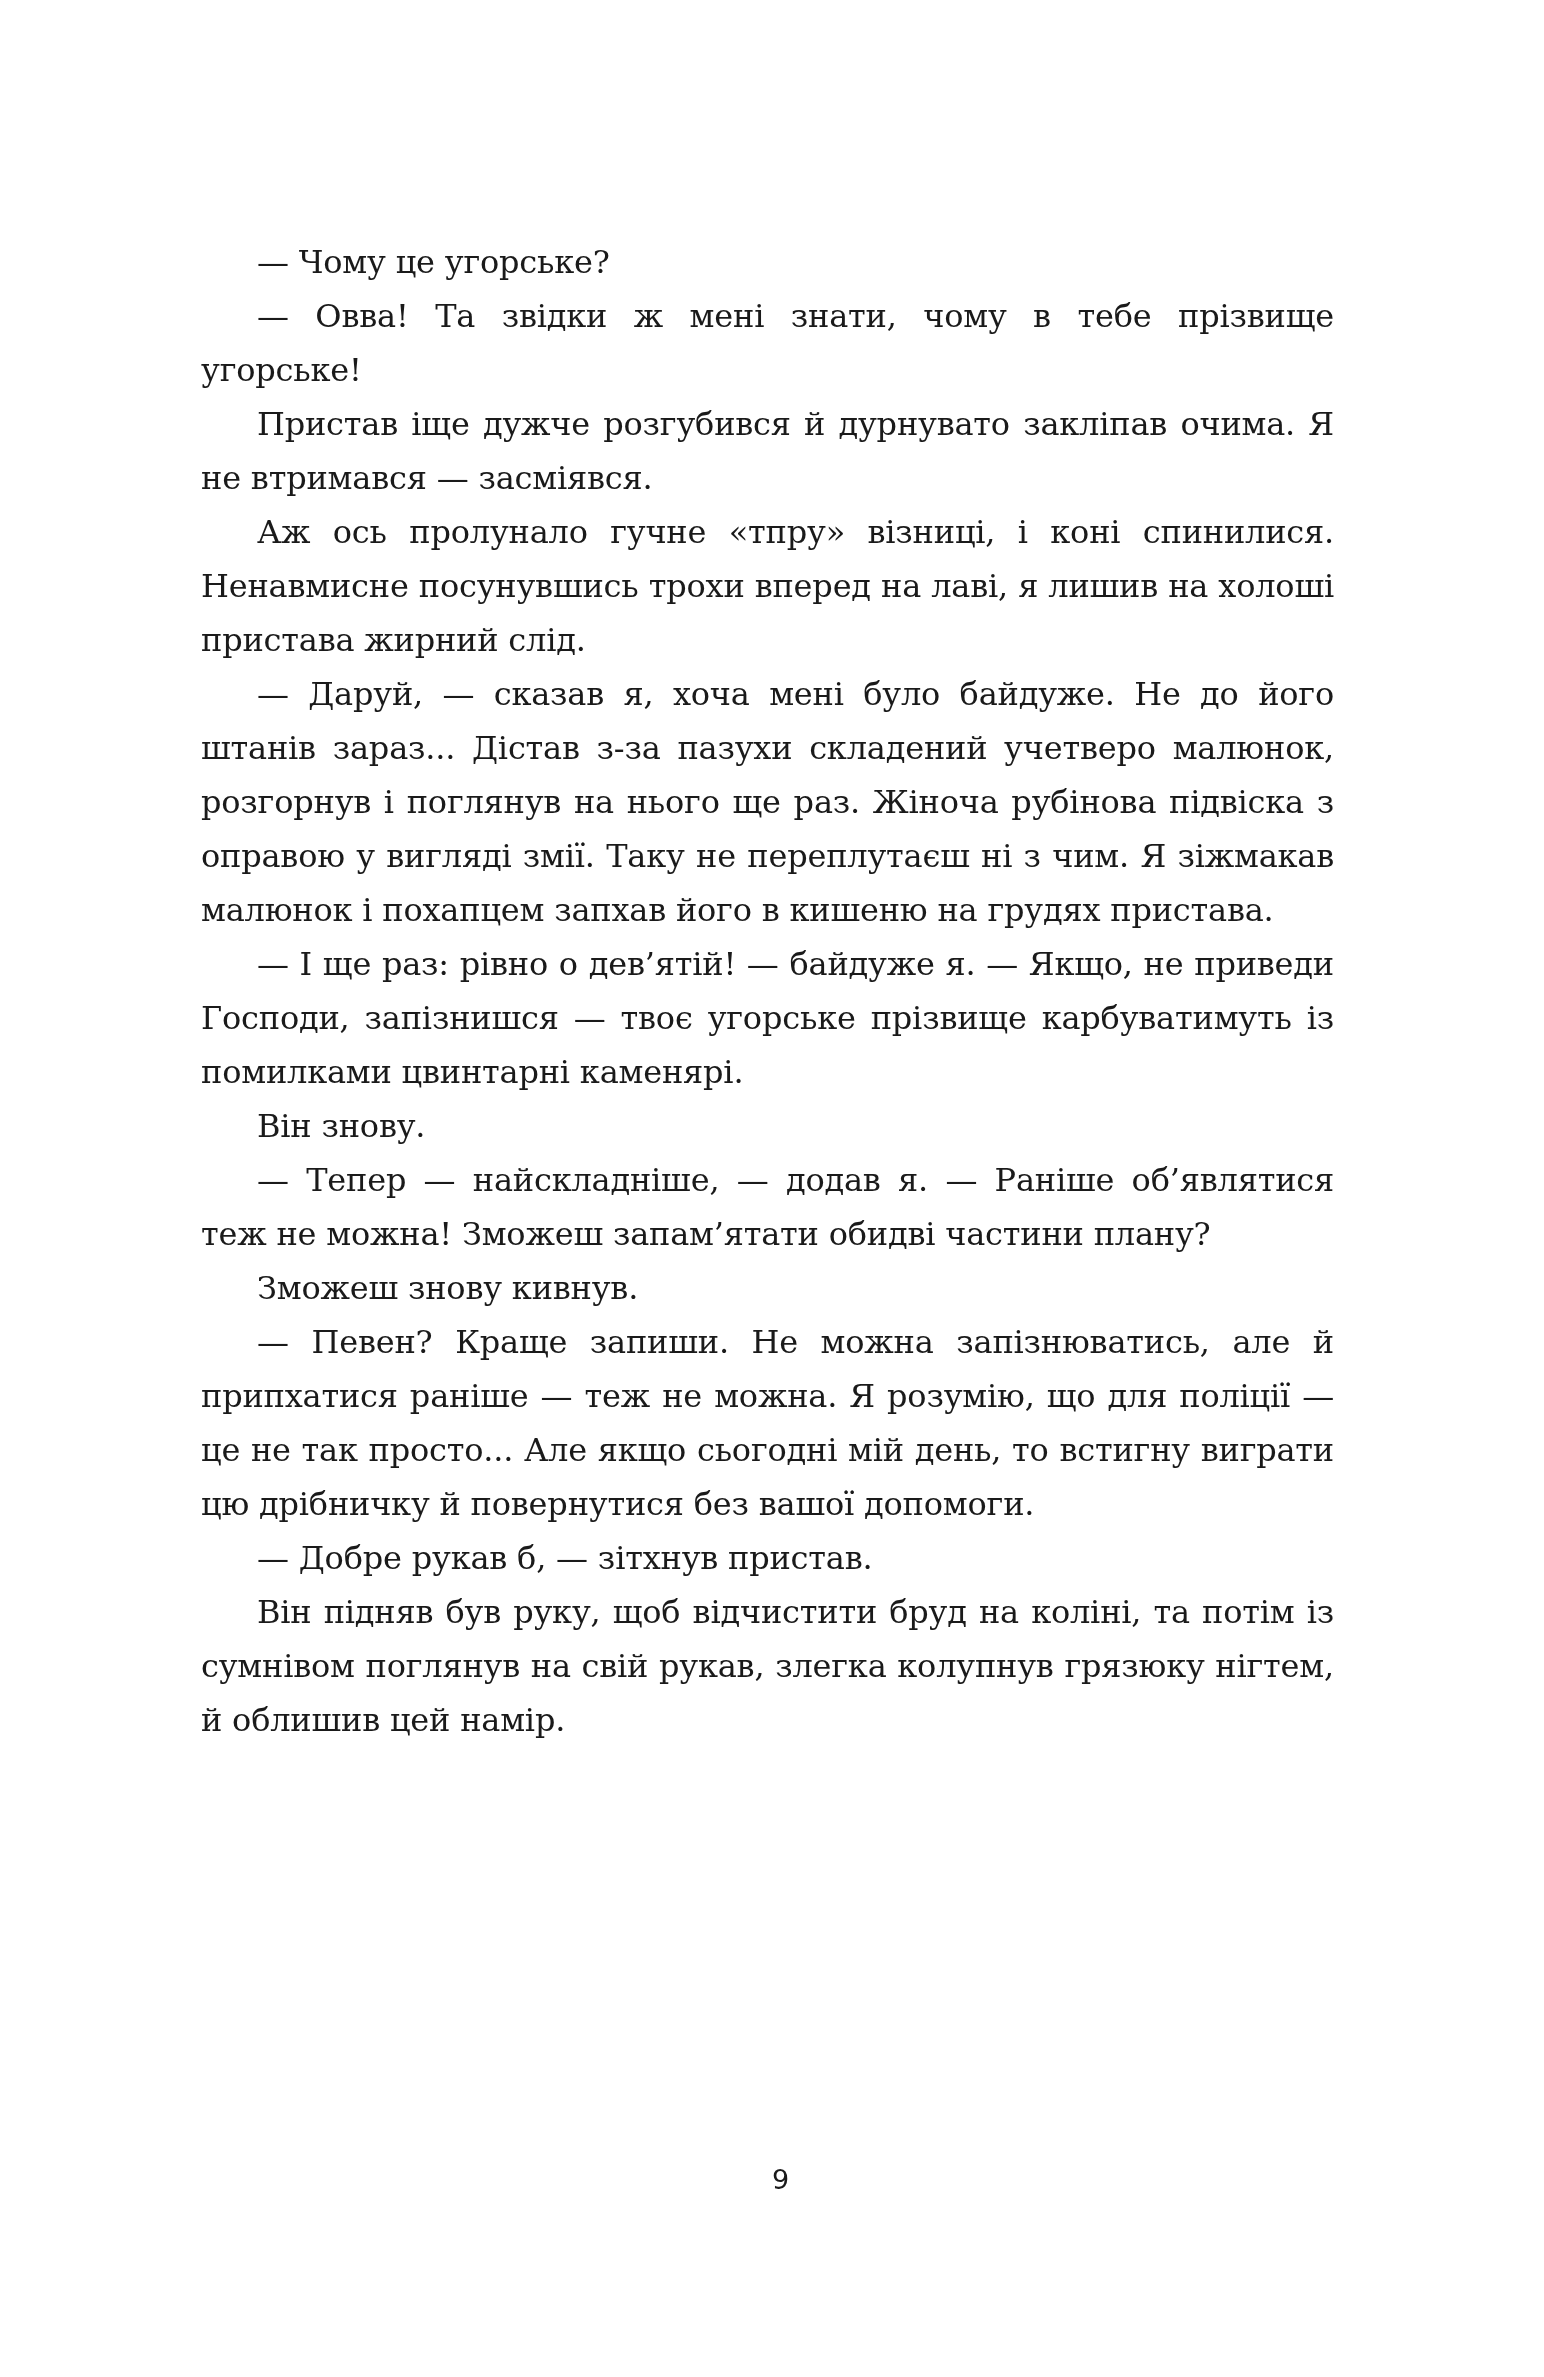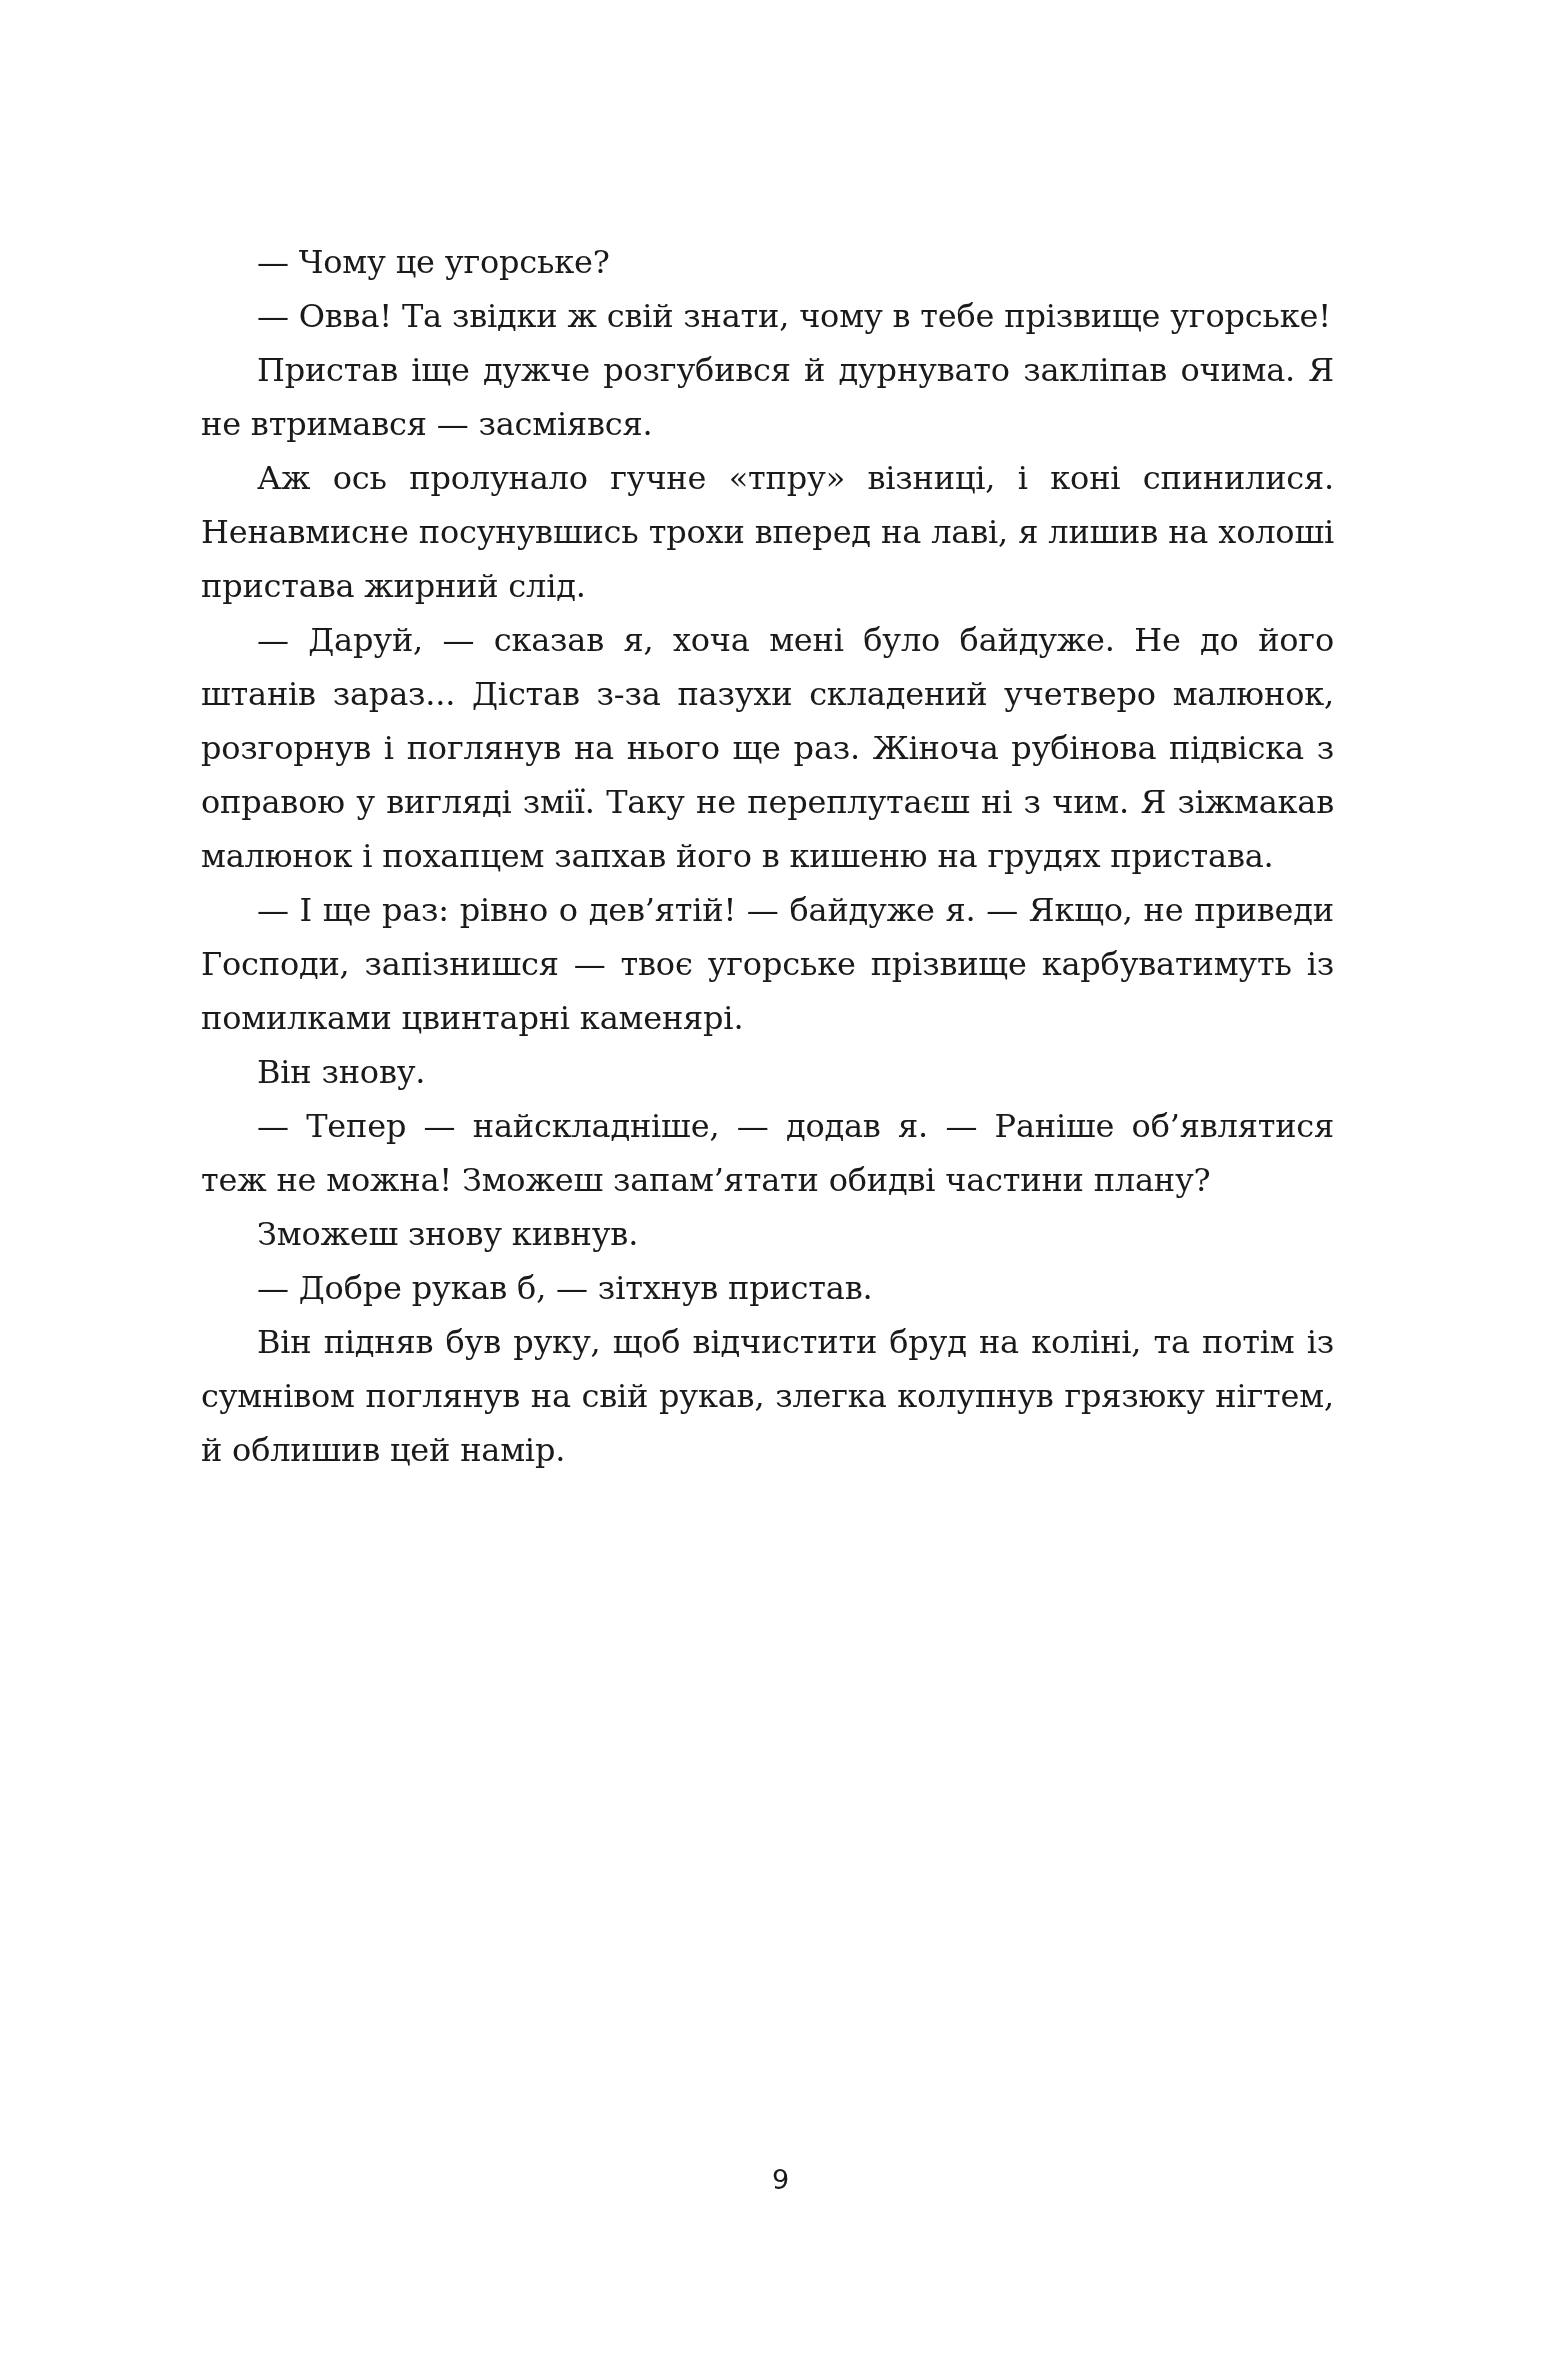--- a/index.html
+++ b/index.html
@@ -36,26 +36,27 @@
     font-size: 27px;
     color: #1a1a1a;
   }
 </style>
 </head>
 <body>
 
 <div class="page">
   <div class="text-block">
     <p class="para">— Чому це угорське?</p>
-    <p class="para">— Овва! Та звідки ж свій знати, чому в тебе прізвище угорське!</p>
+    <p class="para">— Овва! Та звідки ж мені знати, чому в тебе прізвище угорське!</p>
     <p class="para">Пристав іще дужче розгубився й дурнувато закліпав очима. Я не втримався — засміявся.</p>
     <p class="para">Аж ось пролунало гучне «тпру» візниці, і коні спинилися. Ненавмисне посунувшись трохи вперед на лаві, я лишив на холоші пристава жирний слід.</p>
     <p class="para">— Даруй, — сказав я, хоча мені було байдуже. Не до його штанів зараз... Дістав з-за пазухи складений учетверо малюнок, розгорнув і поглянув на нього ще раз. Жіноча рубінова підвіска з оправою у вигляді змії. Таку не переплутаєш ні з чим. Я зіжмакав малюнок і похапцем запхав його в кишеню на грудях пристава.</p>
     <p class="para">— І ще раз: рівно о дев’ятій! — байдуже я. — Якщо, не приведи Господи, запізнишся — твоє угорське прізвище карбуватимуть із помилками цвинтарні каменярі.</p>
     <p class="para">Він знову.</p>
     <p class="para">— Тепер — найскладніше, — додав я. — Раніше об’являтися теж не можна! Зможеш запам’ятати обидві частини плану?</p>
     <p class="para">Зможеш знову кивнув.</p>
+    <p class="para">— Певен? Краще запиши. Не можна запізнюватись, але й припхатися раніше — теж не можна. Я розумію, що для поліції — це не так просто... Але якщо сьогодні мій день, то встигну виграти цю дрібничку й повернутися без вашої допомоги.</p>
     <p class="para">— Добре рукав б, — зітхнув пристав.</p>
     <p class="para">Він підняв був руку, щоб відчистити бруд на коліні, та потім із сумнівом поглянув на свій рукав, злегка колупнув грязюку нігтем, й облишив цей намір.</p>
   </div>
   <div class="page-number">9</div>
 </div>
 
 
 </body></html>

